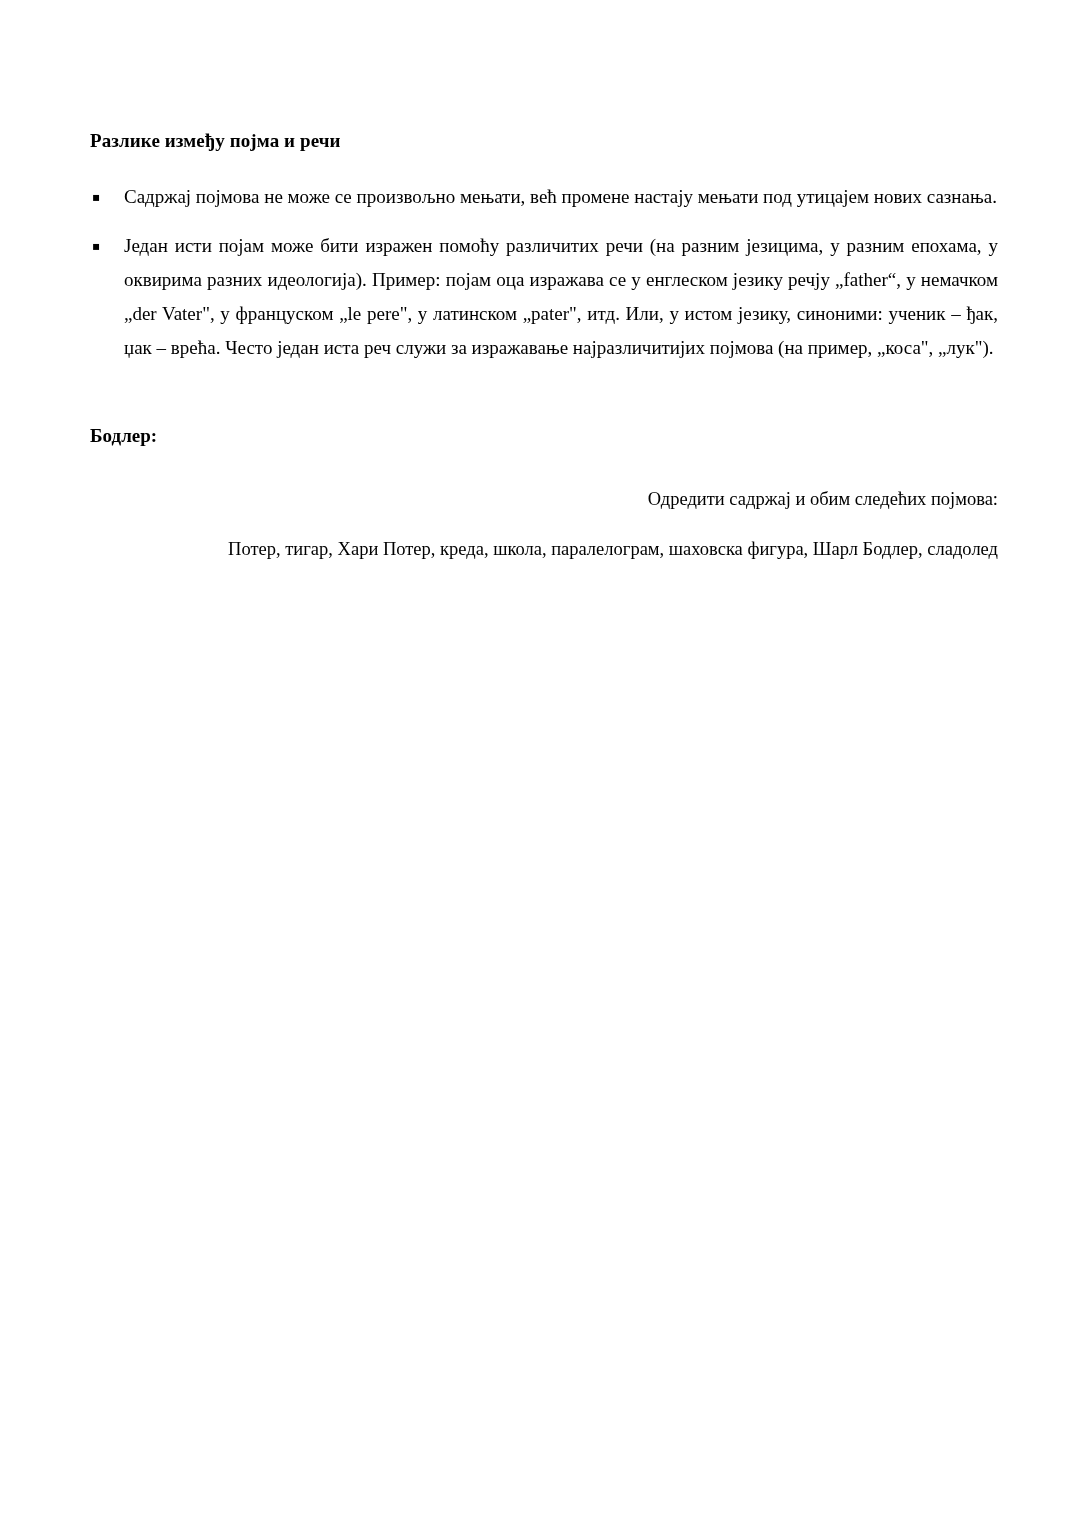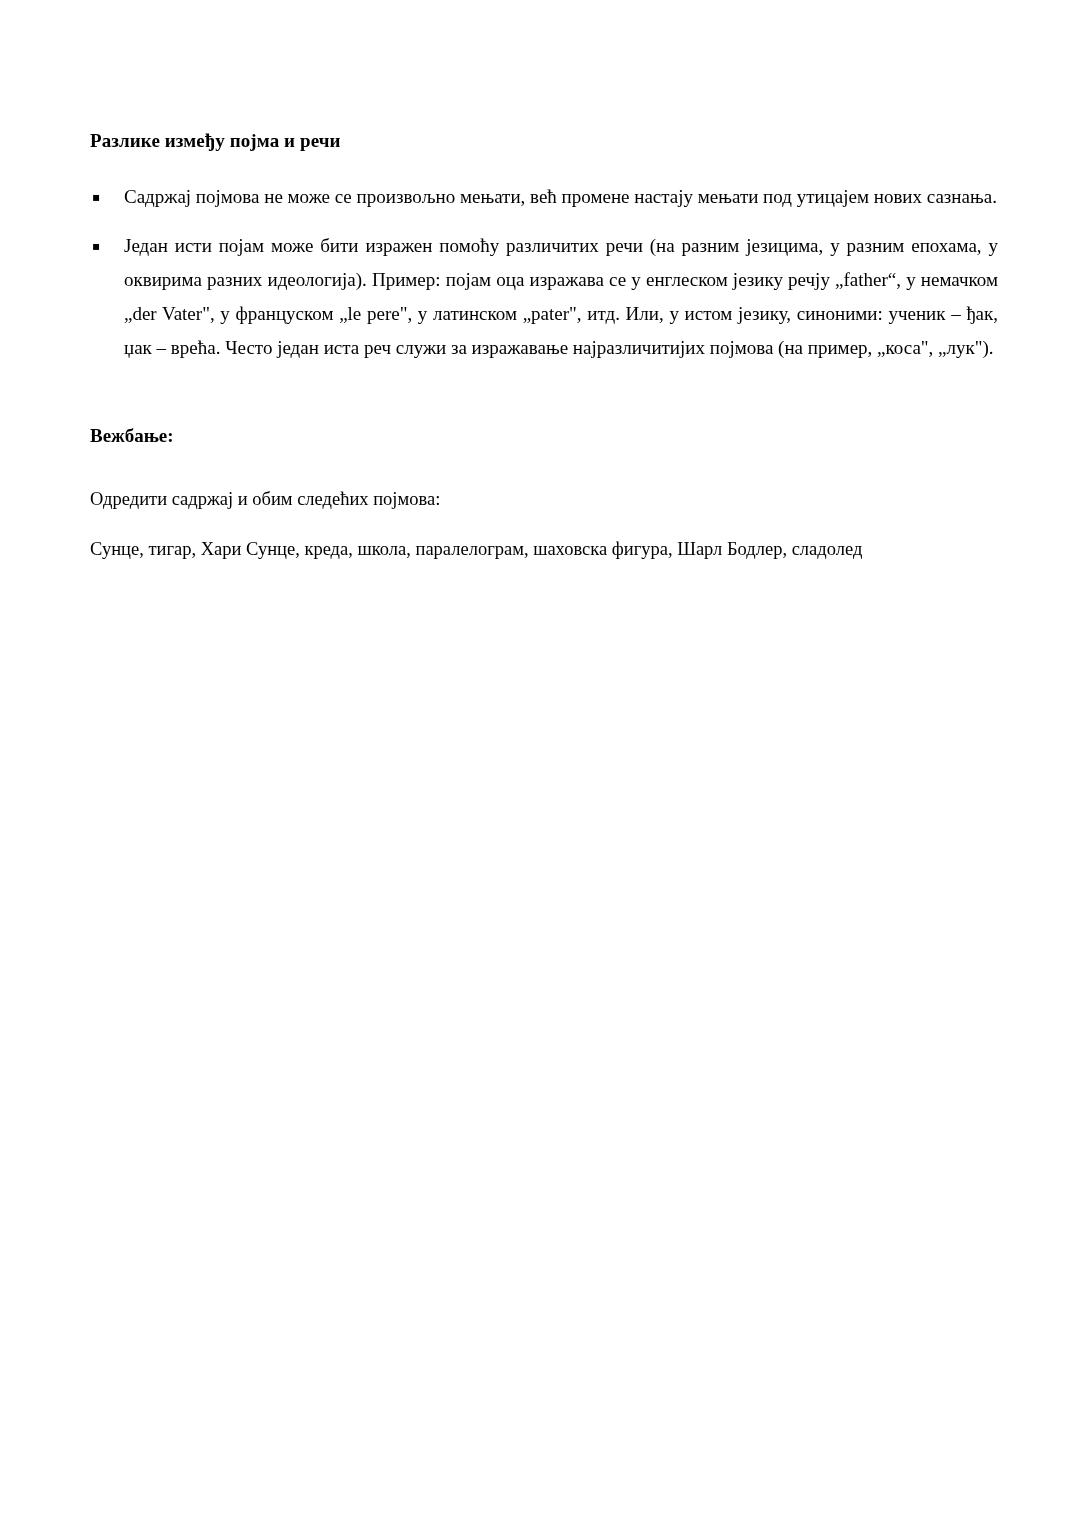--- a/index.html
+++ b/index.html
@@ -51,20 +51,21 @@
   .exercise-heading {
     font-size: 19px;
     font-weight: bold;
     margin-top: 60px;
     margin-bottom: 38px;
   }
   .exercise-line {
     font-size: 18.5px;
     line-height: 28px;
     margin-bottom: 22px;
+    text-align: right;
   }
 </style>
 </head>
 <body>
 
 <div class="page">
 
   <h1 class="doc-heading">Разлике између појма и речи</h1>
 
   <div class="bullet-list">
@@ -74,19 +75,19 @@
       <span class="bullet-text">Садржај појмова не може се произвољно мењати, већ промене настају мењати под утицајем нових сазнања.</span>
     </div>
 
     <div class="bullet-item">
       <span class="bullet-marker">▪</span>
       <span class="bullet-text">Један исти појам може бити изражен помоћу различитих речи  (на разним језицима, у разним епохама, у оквирима разних идеологија). Пример: појам оца изражава се у енглеском језику речју „father“, у немачком „der Vater", у француском „le pere", у латинском „pater", итд. Или, у истом језику, синоними: ученик – ђак, џак – врећа. Често један иста реч служи за изражавање најразличитијих појмова (на пример, „коса", „лук").</span>
     </div>
 
   </div>
 
-  <h2 class="exercise-heading">Вежбање:</h2>
+  <h2 class="exercise-heading">Бодлер:</h2>
 
   <p class="exercise-line">Одредити садржај и обим следећих појмова:</p>
 
-  <p class="exercise-line">Сунце, тигар, Хари Сунце, креда, школа, паралелограм, шаховска фигура, Шарл Бодлер, сладолед</p>
+  <p class="exercise-line">Потер, тигар, Хари Потер, креда, школа, паралелограм, шаховска фигура, Шарл Бодлер, сладолед</p>
 
 </div>
 
 </body></html>

